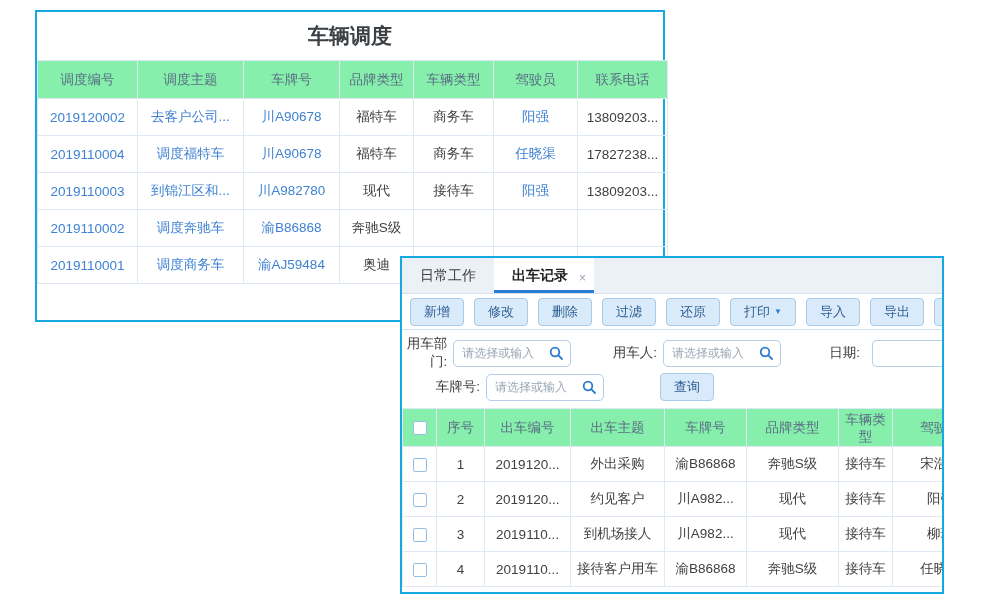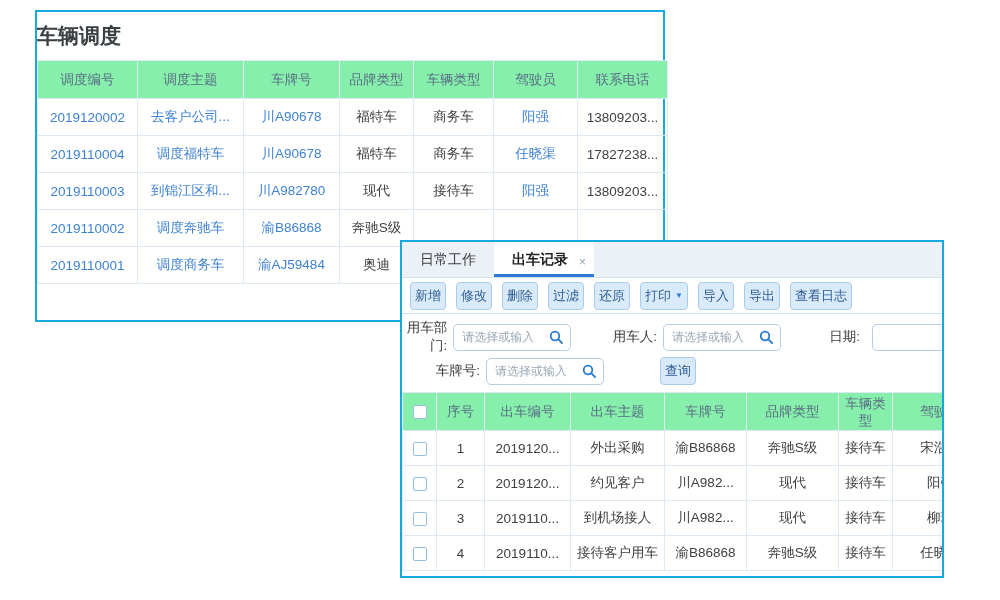--- a/index.html
+++ b/index.html
@@ -2,42 +2,42 @@
 <html><head>
 <meta charset="utf-8">
 <style>
   * { box-sizing: border-box; margin: 0; padding: 0; }
   html,body { width:1000px; height:600px; background:#fff; overflow:hidden; position:relative;
     font-family:"Liberation Sans","DejaVu Sans",sans-serif; }
 
   
   .panel { position:absolute; background:#fff; border:2px solid #17a8e0; }
   .panel-left { left:35px; top:10px; width:630px; height:312px; }
-  .panel-title { height:48px; line-height:48px; text-align:left; font-size:21px;
+  .panel-title { height:48px; line-height:48px; text-align:center; font-size:21px;
     font-weight:bold; color:#3b4045; }
   table { border-collapse:collapse; table-layout:fixed; width:100%; }
   th, td { border:1px solid #dfe9f4; text-align:center; font-size:13.5px; overflow:hidden;
     white-space:nowrap; padding:0 3px; }
   th { background:#86efac; color:#5a6e84; font-weight:normal; }
   .panel-left th { height:38px; }
   .panel-left td { height:37px; color:#404040; }
   td.link, .link { color:#3f82d2; cursor:pointer; }
 
   
-  .panel-right { left:400px; top:240px; width:544px; height:338px; overflow:hidden; }
+  .panel-right { left:400px; top:256px; width:544px; height:338px; overflow:hidden; }
   .tabbar { height:36px; background:#ecf1f7; border-bottom:1px solid #d4e2f0; display:flex; }
   .tab { padding:0 18px; line-height:35px; font-size:14px; color:#3c3c3c; cursor:pointer; }
   .tab.active { background:#fff; font-weight:bold; color:#222; border-bottom:3px solid #2a7bd2;
     position:relative; padding-right:26px; }
   .tab-close { position:absolute; top:3px; right:8px; font-size:12px; font-weight:normal;
     color:#95a3b2; cursor:pointer; }
   .toolbar { height:36px; display:flex; align-items:center; gap:10px; padding:0 8px;
     border-bottom:1px solid #cfe0ef; }
   .btn { background:#d9eafa; border:1px solid #a8cbe9; border-radius:4px; color:#2f5e92;
-    font-size:13px; padding:4px 4px; cursor:pointer; white-space:nowrap;
+    font-size:13px; padding:4px 13px; cursor:pointer; white-space:nowrap;
     font-family:inherit; }
   .caret { font-size:8px; color:#2a7bd2; margin-left:4px; vertical-align:2px; }
   .filters { padding:6px 0 4px 0; }
   .frow { display:flex; align-items:center; height:34px; }
   .flabel { width:78px; text-align:right; font-size:13.5px; color:#3c3c3c; margin-right:6px; }
   .inputwrap { position:relative; width:118px; }
   .inputwrap input { width:118px; height:27px; border:1px solid #b5cde6; border-radius:5px;
     padding:0 26px 0 8px; font-size:12px; color:#404040; outline:none; font-family:inherit; }
   .inputwrap input::placeholder { color:#9aa7b5; }
   .searchicon { position:absolute; right:7px; top:6px; width:15px; height:15px; cursor:pointer; }

